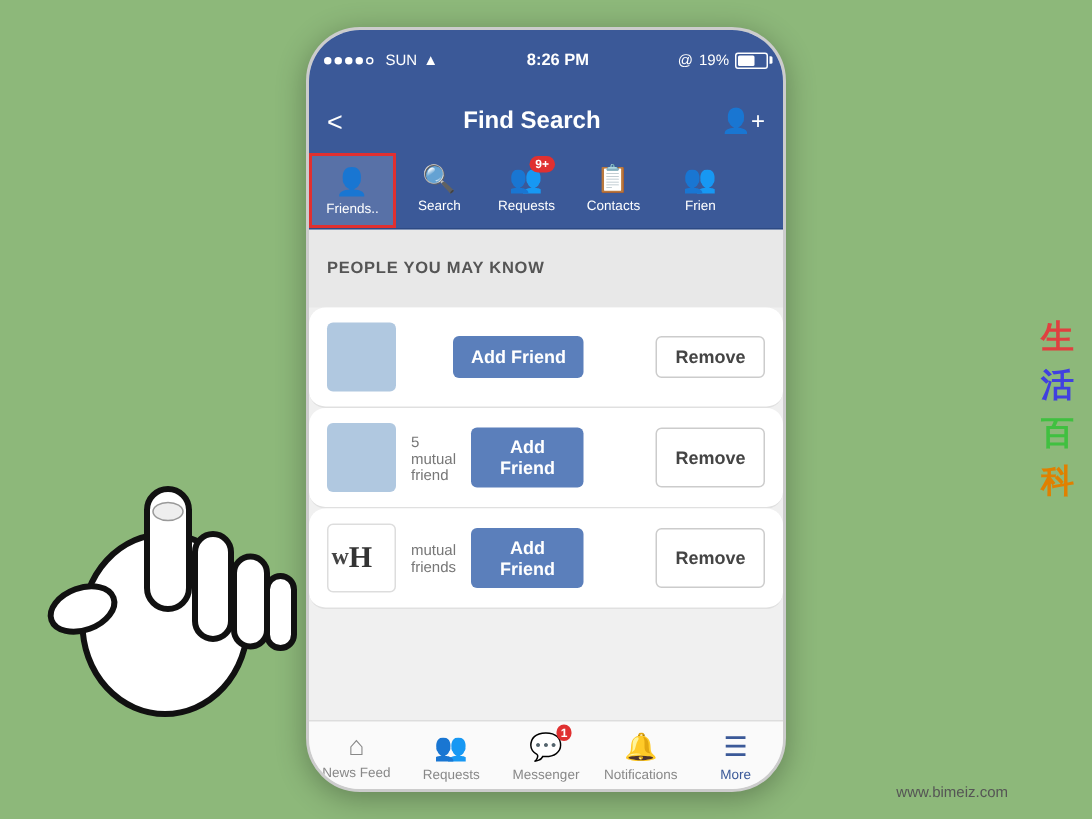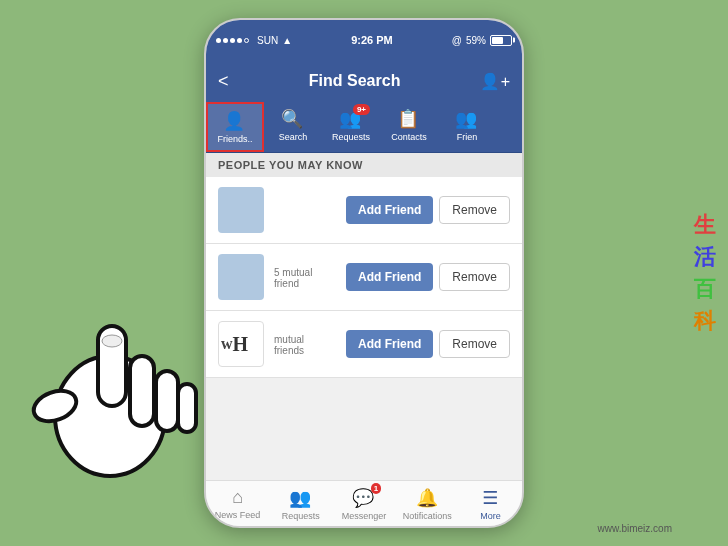--- a/index.html
+++ b/index.html
@@ -146,34 +146,35 @@
       background: #e03030;
       color: white;
       font-size: 8px;
       border-radius: 8px;
       padding: 1px 4px;
       font-weight: bold;
     }
 
     .section-header {
       background: #e8e8e8;
-      padding: 6px 12px;
+      padding: 20px 12px;
       font-size: 11px;
       color: #555;
       font-weight: 600;
       letter-spacing: 0.5px;
     }
 
     .friend-card {
       background: white;
       display: flex;
       align-items: center;
       padding: 10px 12px;
       border-bottom: 1px solid #e0e0e0;
       gap: 10px;
+      border-radius: 11px;
     }
     .friend-avatar {
       width: 46px;
       height: 46px;
       background: #c8d8e8;
       border-radius: 4px;
       flex-shrink: 0;
     }
     .friend-info {
       flex: 1;
@@ -198,22 +199,23 @@
       font-weight: 600;
       cursor: pointer;
     }
     .btn-remove {
       background: white;
       color: #444;
       border: 1px solid #ccc;
       border-radius: 4px;
       padding: 6px 12px;
       font-size: 12px;
-      font-weight: 400;
+      font-weight: 700;
       cursor: pointer;
+      margin-left: 42px;
     }
     .friend-actions-row {
       display: flex;
       gap: 6px;
     }
 
     
     .bottom-bar {
       background: #fafafa;
       border-top: 1px solid #ddd;
@@ -329,24 +331,24 @@
           <div class="dots">
             <div class="dot"></div>
             <div class="dot"></div>
             <div class="dot"></div>
             <div class="dot"></div>
             <div class="dot empty"></div>
           </div>
           <span class="status-carrier">SUN</span>
           <span class="wifi-icon">▲</span>
         </div>
-        <div class="status-center">9:26 PM</div>
+        <div class="status-center">8:26 PM</div>
         <div class="status-right">
           <span class="status-at">@</span>
-          <span class="battery-pct">59%</span>
+          <span class="battery-pct">19%</span>
           <div class="battery-icon">
             <div class="battery-fill"></div>
           </div>
         </div>
       </div>
 
       <div class="nav-bar">
         <span class="nav-back">&lt;</span>
         <span class="nav-title">Find Search</span>
         <span class="nav-icon">👤+</span>

